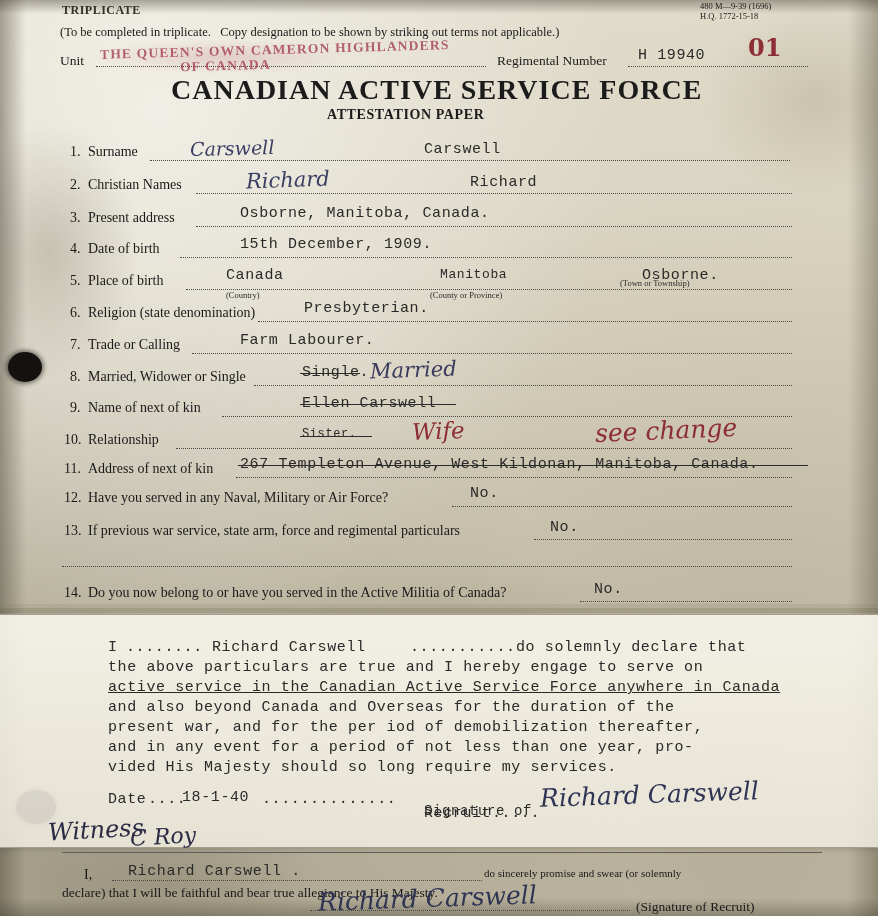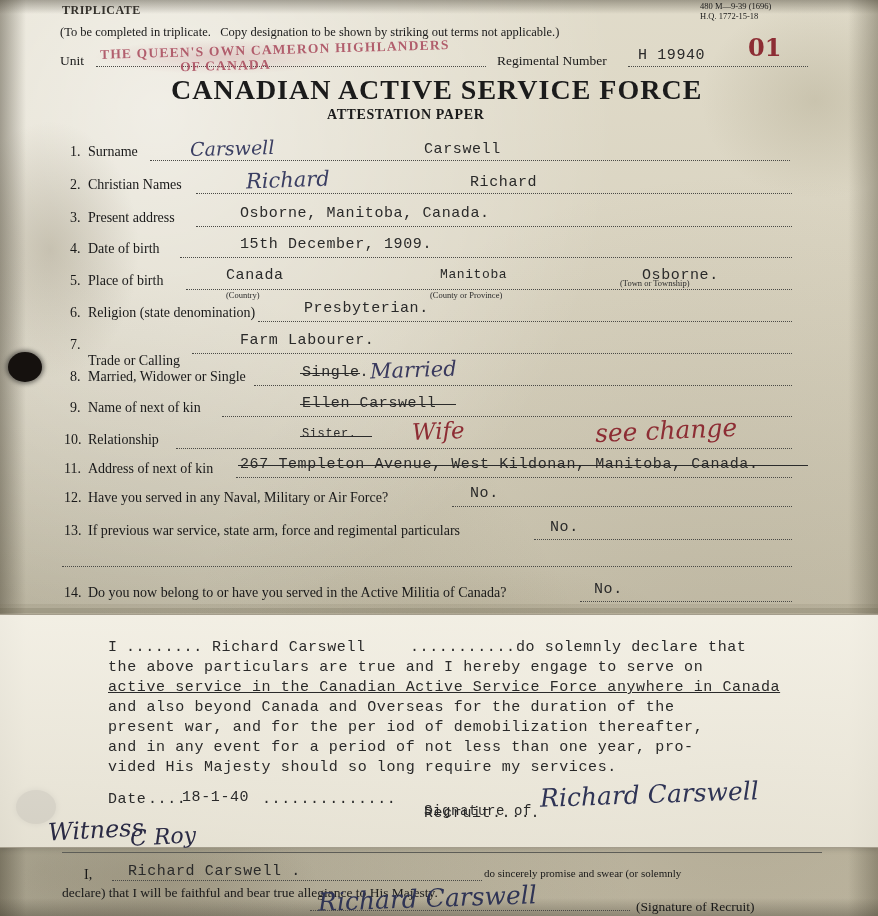--- a/index.html
+++ b/index.html
@@ -183,21 +183,21 @@
   <div class="txt lbl-small" style="left:226px; top:291px;">(Country)</div>
   <div class="txt lbl-small" style="left:430px; top:291px;">(County or Province)</div>
   <div class="txt lbl-small" style="left:620px; top:279px;">(Town or Township)</div>
 
   <div class="txt printed" style="left:70px; top:306px; font-size:14px;">6.</div>
   <div class="txt printed" style="left:88px; top:306px; font-size:14px;">Religion (state denomination)</div>
   <div class="dots" style="left:258px; top:321px; width:534px;"></div>
   <div class="txt typed" style="left:304px; top:301px; font-size:15px;">Presbyterian.</div>
 
   <div class="txt printed" style="left:70px; top:338px; font-size:14px;">7.</div>
-  <div class="txt printed" style="left:88px; top:354px; font-size:14px;">Trade or Calling</div>
+  <div class="txt printed" style="left:88px; top:338px; font-size:14px;">Trade or Calling</div>
   <div class="dots" style="left:192px; top:353px; width:600px;"></div>
   <div class="txt typed" style="left:240px; top:333px; font-size:15px;">Farm Labourer.</div>
 
   <div class="txt printed" style="left:70px; top:370px; font-size:14px;">8.</div>
   <div class="txt printed" style="left:88px; top:370px; font-size:14px;">Married, Widower or Single</div>
   <div class="dots" style="left:254px; top:385px; width:538px;"></div>
   <div class="txt typed" style="left:302px; top:365px; font-size:15px;">Single.</div>
   <div class="strike" style="left:300px; top:373px; width:60px;"></div>
   <div class="txt hand" style="left:370px; top:360px; font-size:21px; transform:rotate(-2deg);">Married</div>
 

